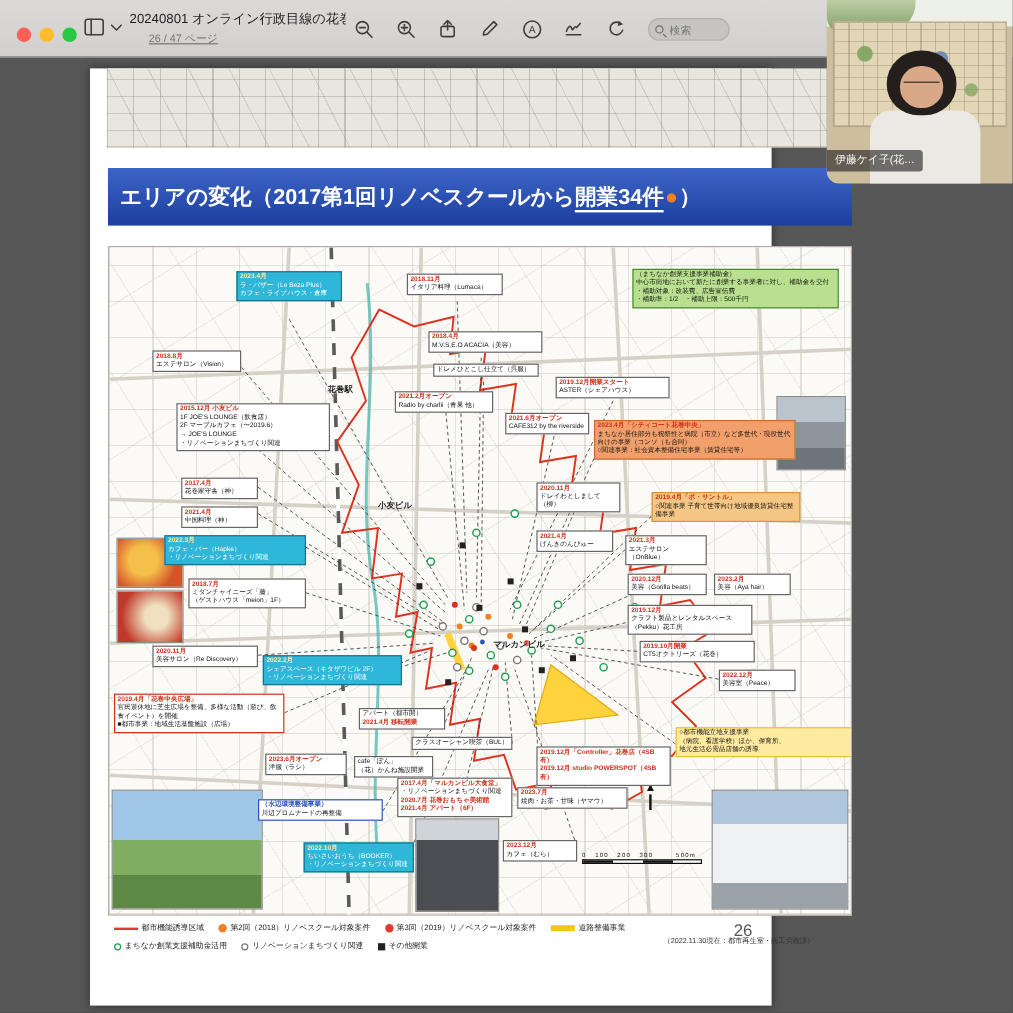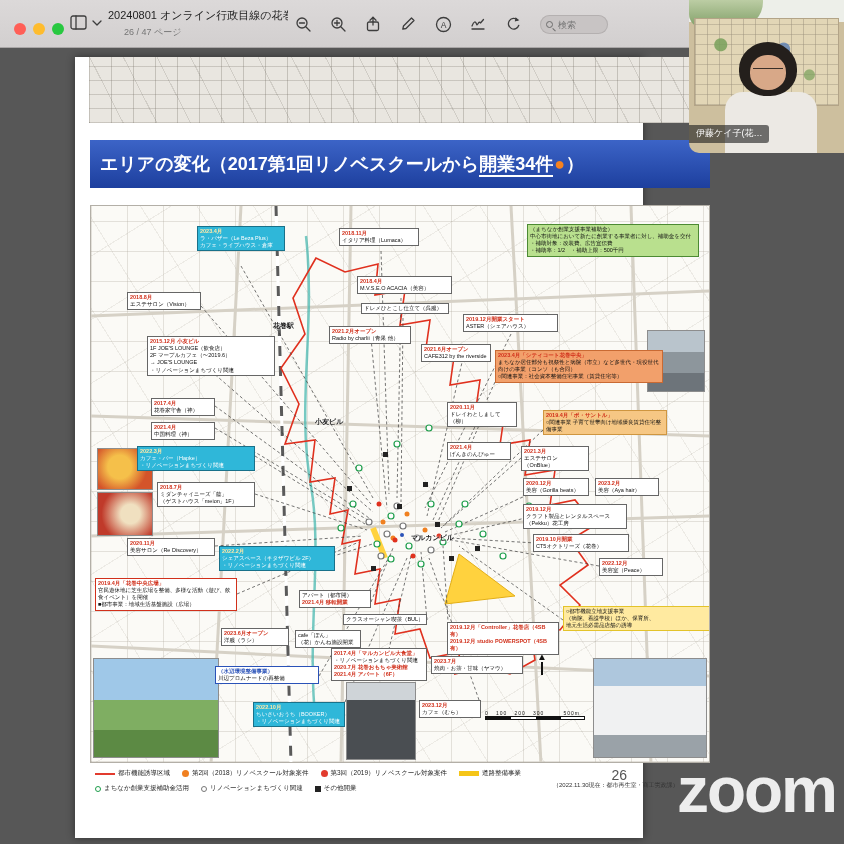--- a/index.html
+++ b/index.html
@@ -12,21 +12,21 @@
   .tl{position:absolute;top:23px;width:12px;height:12px;border-radius:50%;}
   .tl.close{left:14px;background:#ff5f57;}
   .tl.min{left:33px;background:#febc2e;}
   .tl.max{left:52px;background:#28c840;}
   .tool-ic{color:#3d3d3d;display:inline-flex;align-items:center;justify-content:center;}
   .tool-ic svg{stroke:#3d3d3d;fill:none;stroke-width:1.3;stroke-linecap:round;stroke-linejoin:round;}
   .sidebar-btn{position:absolute;left:70px;top:15px;}
   .chev-btn{position:absolute;left:92px;top:20px;}
   .title-block{position:absolute;left:108px;top:8px;}
   .win-title{font-size:11px;color:#1f1f1f;white-space:nowrap;max-width:180px;overflow:hidden;}
-  .win-page{font-size:9px;color:#757575;margin:3px 0 0 16px;}
+  .win-page{font-size:9px;color:#757575;margin:3px 0 0 16px;text-decoration:underline;}
   .center-icons{position:absolute;left:293px;top:14px;display:flex;gap:15px;align-items:center;}
   .icon-btn{width:20px;height:20px;display:flex;align-items:center;justify-content:center;}
   .search{position:absolute;left:540px;top:15px;width:68px;height:19px;border-radius:10px;
           background:#c8c4c4;box-shadow:inset 0 0 0 1px #b4b0b0;display:flex;align-items:center;padding:0 6px;}
   .mag{width:7px;height:7px;border:1.3px solid #6d6d6d;border-radius:50%;position:relative;margin-right:3px;flex:none;}
   .mag::after{content:"";position:absolute;left:6px;top:6px;width:4px;height:1.3px;background:#6d6d6d;
               transform:rotate(45deg);transform-origin:0 0;}
   .search input{border:0;background:transparent;width:100%;font-size:9px;color:#333;outline:none;
                 font-family:"Liberation Sans","DejaVu Sans",sans-serif;}
   
@@ -569,14 +569,13 @@
     <div class="v-sky"></div>
     <div class="v-green"></div>
     <div class="v-map"></div>
     <div class="p-body"></div>
     <div class="p-hair"></div>
     <div class="p-face"></div>
     <div class="p-glass"></div>
     <div class="vtag">伊藤ケイ子(花…</div>
   </div>
 
-  <div class="wm">zoom</div>
 </div>
 
 </body></html>

